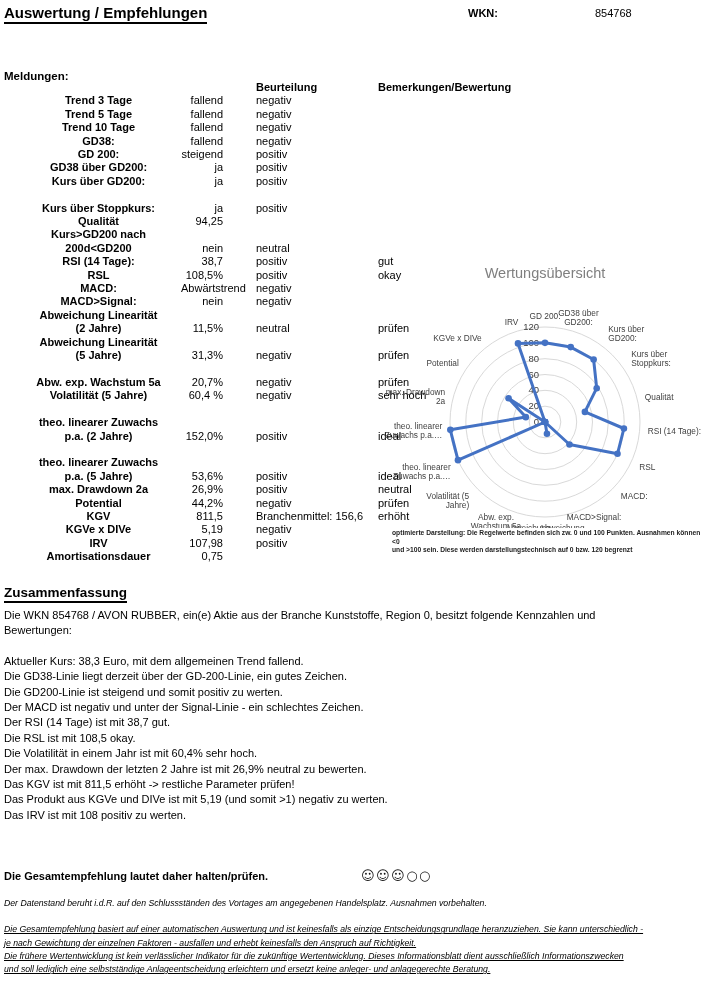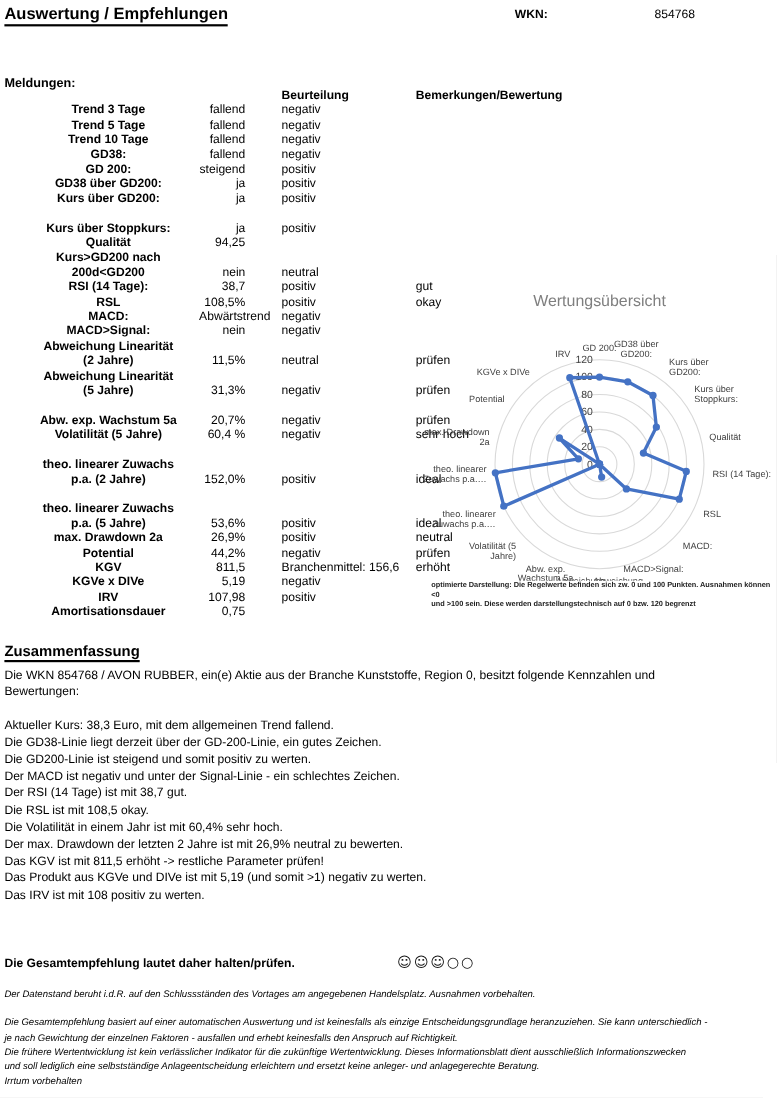--- a/index.html
+++ b/index.html
@@ -31,21 +31,21 @@
   .summary-heading{display:inline-block; font-size:13.5px; font-weight:bold; border-bottom:2px solid #000; padding-bottom:1px;}
   .summary-intro{margin-top:5px; font-size:11px; line-height:15.4px; white-space:pre-line;}
   .summary-lines{margin-top:15px;}
   .summary-line{font-size:11px; line-height:15.4px; white-space:pre-line;}
   
   .reco-text{left:4px; top:870px; font-size:11px; font-weight:bold;}
   .reco-rating{left:361px; top:868px; font-size:13px; letter-spacing:1.5px; font-family:"DejaVu Sans",sans-serif; color:#111;}
   
   .footer{left:4px; top:897px; width:700px; font-size:8.7px; font-style:italic; line-height:13.3px;}
   .footer .disclaimer-line{white-space:pre-line;}
-  .footer .disclaimer-line + .disclaimer-line{margin-top:0;}
+  .footer .disclaimer-line + .disclaimer-line{margin-top:0;text-decoration:underline;}
   .footer .disclaimer-line.gap{margin-top:13px;}
   svg text{font-family:"Liberation Sans","DejaVu Sans",sans-serif;}
 </style>
 </head>
 <body>
 
 <div class="page">
 
   <div class="abs doc-title">Auswertung / Empfehlungen</div>
   <div class="abs wkn-label">WKN:</div>
@@ -307,16 +307,15 @@
 
   <div class="abs reco-text">Die Gesamtempfehlung lautet daher halten/prüfen.</div>
   <div class="abs reco-rating" id="reco-rating">☺☺☺○○</div>
 
   <div class="abs footer" id="footer">
       <div class="disclaimer-line">Der Datenstand beruht i.d.R. auf den Schlussständen des Vortages am angegebenen Handelsplatz. Ausnahmen vorbehalten.</div>
       <div class="disclaimer-line gap">Die Gesamtempfehlung basiert auf einer automatischen Auswertung und ist keinesfalls als einzige Entscheidungsgrundlage heranzuziehen. Sie kann unterschiedlich -
 je nach Gewichtung der einzelnen Faktoren - ausfallen und erhebt keinesfalls den Anspruch auf Richtigkeit.</div>
       <div class="disclaimer-line">Die frühere Wertentwicklung ist kein verlässlicher Indikator für die zukünftige Wertentwicklung. Dieses Informationsblatt dient ausschließlich Informationszwecken
 und soll lediglich eine selbstständige Anlageentscheidung erleichtern und ersetzt keine anleger- und anlagegerechte Beratung.</div>
-      <div class="disclaimer-line">Irrtum vorbehalten</div>
     </div>
 
 </div>
 
 </body></html>

